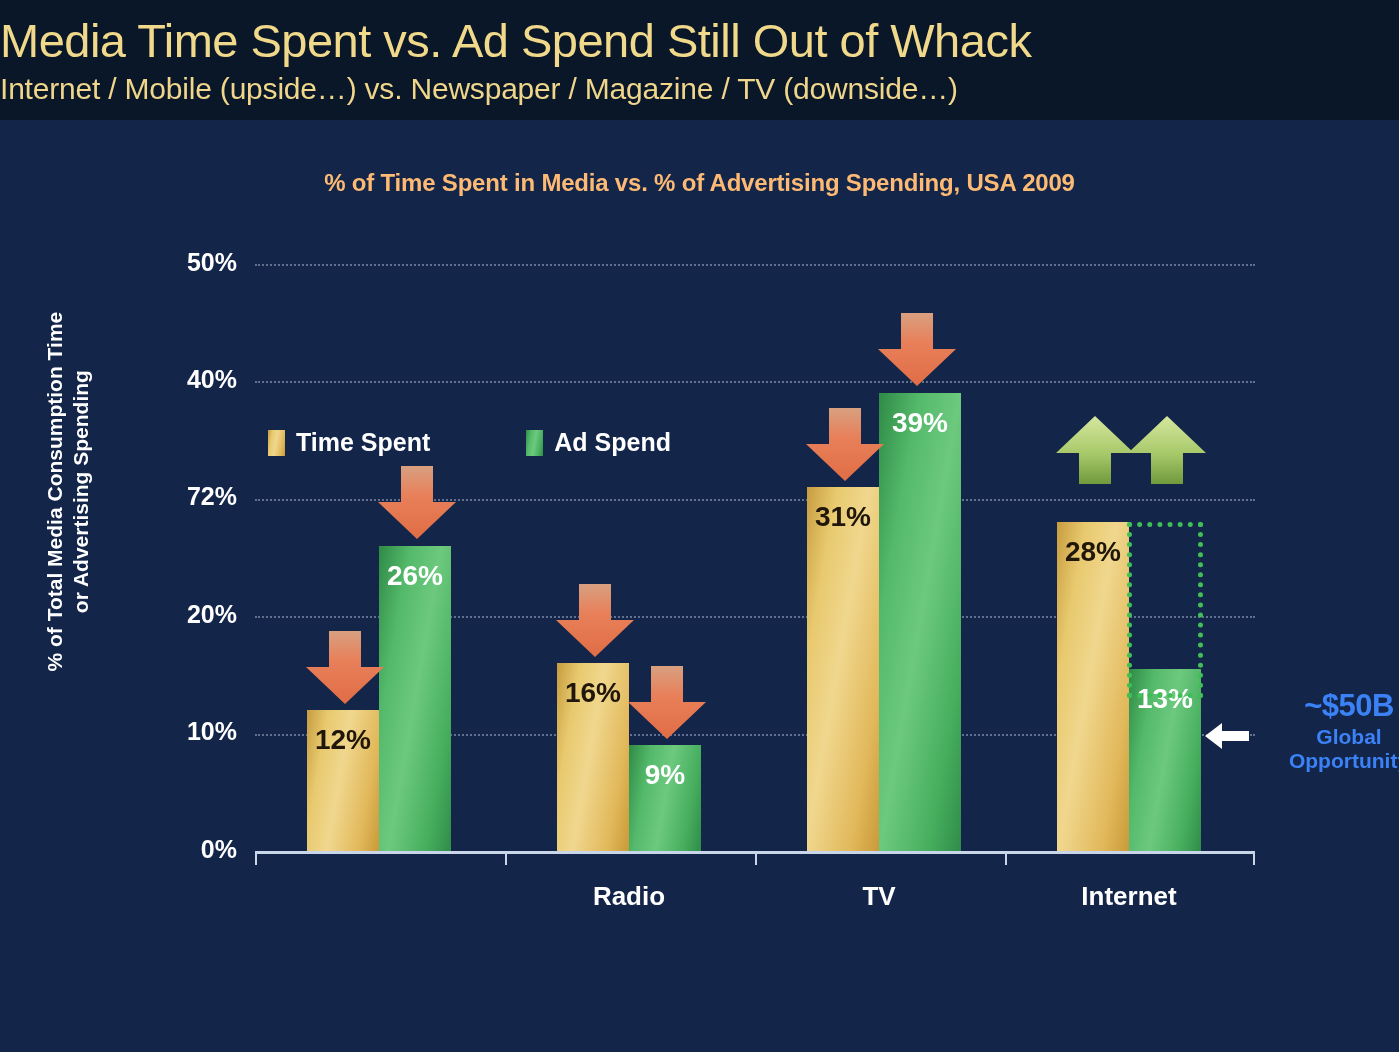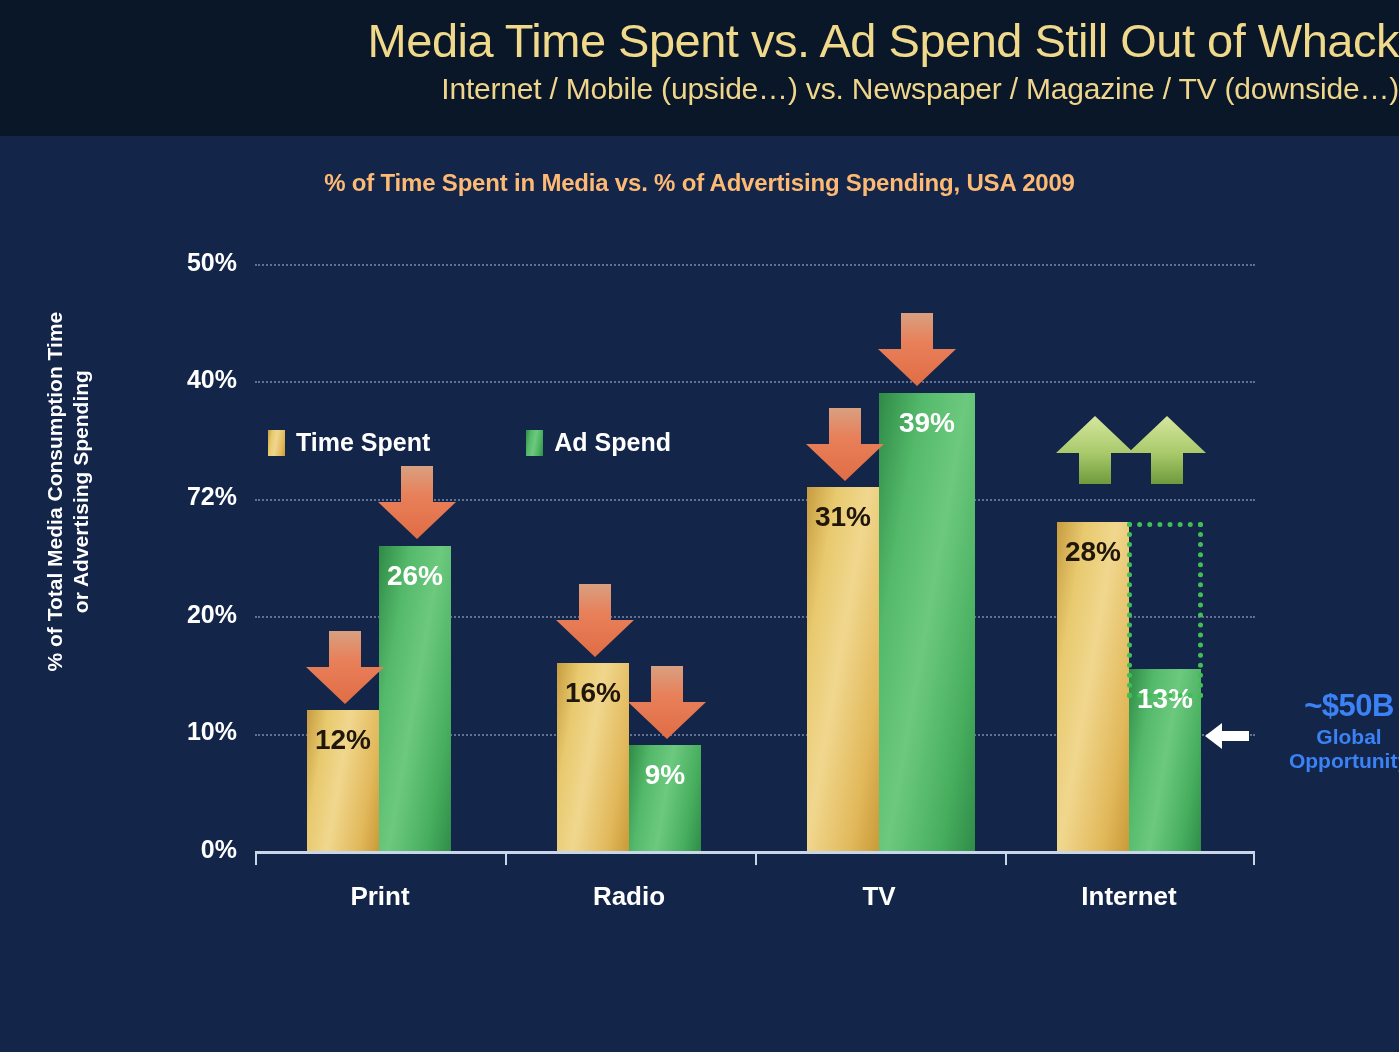--- a/index.html
+++ b/index.html
@@ -6,23 +6,23 @@
   html,body { width:1399px; height:1052px; }
   body {
     font-family:"Liberation Sans", sans-serif;
     background:#14254a;
     position:relative;
     overflow:hidden;
   }
 
   
   #header-band{
-    position:absolute; left:0; top:0; width:1399px; height:136px;
+    position:absolute; left:0; top:0; width:1399px; height:120px;
     background:#0a1729;
-    text-align:right;
+    text-align:left;
   }
   #slide-title{
     color:#f0d98a; font-size:47px; font-weight:400; letter-spacing:-0.5px;
     line-height:1.05; padding-top:16px; white-space:nowrap;
   }
   #slide-subtitle{
     color:#efd68b; font-size:30px; font-weight:400; letter-spacing:-0.2px;
     line-height:1.1; padding-top:7px; white-space:nowrap;
   }
 
@@ -174,21 +174,20 @@
         <defs>
             <linearGradient id="ad2" x1="0" y1="0" x2="0" y2="1">
           <stop offset="0%" stop-color="#d8a080"></stop>
               <stop offset="40%" stop-color="#e8805a"></stop>
               <stop offset="100%" stop-color="#e06d45"></stop>
         </linearGradient>
           </defs>
         <path d="M26 2 H58 V38 H81 L42 75 L3 38 H26 Z" fill="url(#ad2)"></path>
       </svg>
     </div>
-    <div class="cat-label" style="left:25px; width:200px;">Print</div>
 
     <div class="bar bar-time" style="left:302px; width:72px; height:188px; bottom:45px;">
       <div class="bar-value val-dark">16%</div>
     </div>
 
     <div class="bar bar-ad" style="left:374px; width:72px; height:106px; bottom:45px;">
       <div class="bar-value val-light">9%</div>
     </div>
 
     <div class="arrow-down" style="left:298px; top:446px;">
@@ -214,21 +213,21 @@
           </defs>
         <path d="M26 2 H58 V38 H81 L42 75 L3 38 H26 Z" fill="url(#ad4)"></path>
       </svg>
     </div>
     <div class="cat-label" style="left:274px; width:200px;">Radio</div>
 
     <div class="bar bar-time" style="left:552px; width:72px; height:364px; bottom:45px;">
       <div class="bar-value val-dark">31%</div>
     </div>
 
-    <div class="bar bar-ad" style="left:624px; width:96px; height:458px; bottom:45px;text-decoration:underline;">
+    <div class="bar bar-ad" style="left:624px; width:82px; height:458px; bottom:45px;text-decoration:underline;">
       <div class="bar-value val-light">39%</div>
     </div>
 
     <div class="arrow-down" style="left:548px; top:270px;">
       <svg width="84" height="78" viewBox="0 0 84 78">
         <defs>
             <linearGradient id="ad5" x1="0" y1="0" x2="0" y2="1">
           <stop offset="0%" stop-color="#d8a080"></stop>
               <stop offset="40%" stop-color="#e8805a"></stop>
               <stop offset="100%" stop-color="#e06d45"></stop>

